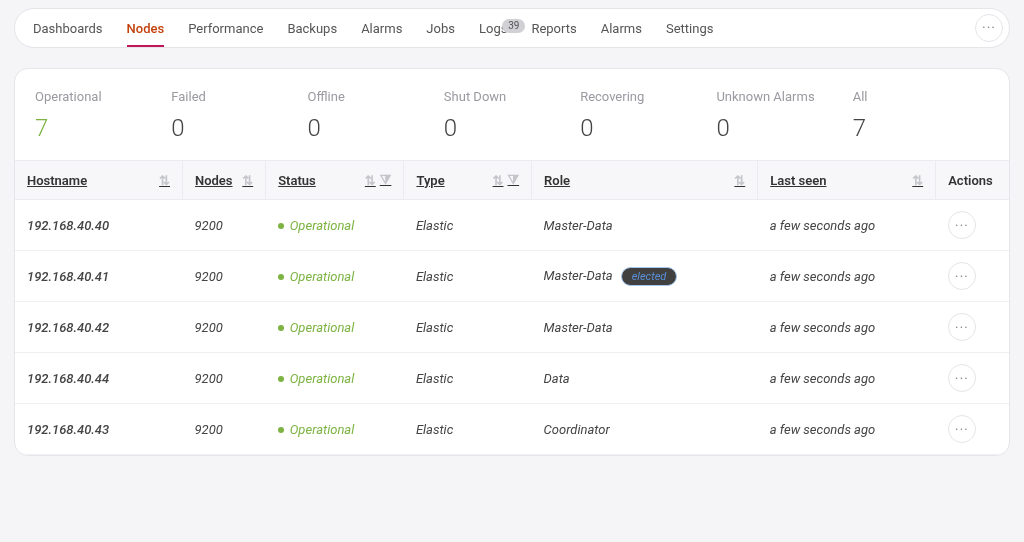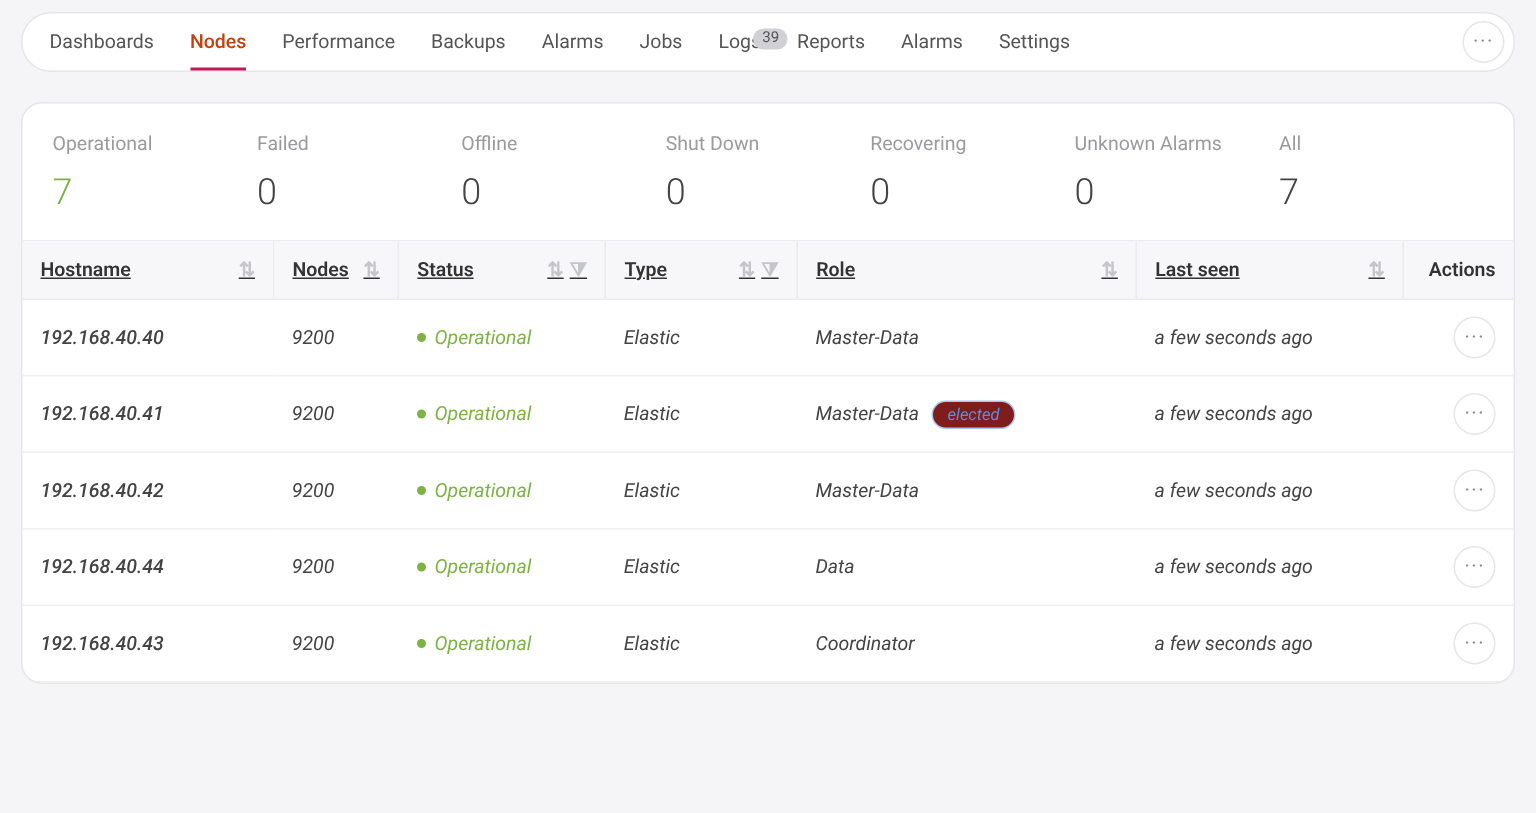--- a/index.html
+++ b/index.html
@@ -142,41 +142,41 @@
   .td.host { font-weight: 500; }
   .status-dot {
     display:inline-block; width:6px; height:6px; border-radius:50%;
     background:#7cb342; margin-right:6px; vertical-align:middle;
   }
   .status-text { color:#7cb342; }
   .elected-badge {
     display:inline-block;
     border:1px solid #a8c8f0;
     color:#5a8fd8;
-    background:#7f1d1d;
+    background:#404040;
     border-radius:12px;
     padding:2px 10px;
     font-size:11px;
     margin-left:8px;
   }
   .actions-cell { text-align:center; width:70px; }
   .row-action-btn {
     width:28px;height:28px;border:1px solid #e5e5ea;border-radius:50%;
     display:inline-flex;align-items:center;justify-content:center;
     color:#888;cursor:pointer;background:#fff;font-size:14px;letter-spacing:1px;
   }
 
   
   .col-host { width: 160px; }
   .col-port { width: 78px; }
   .col-status { width: 132px; }
   .col-type { width: 122px; }
   .col-role { width: 216px; }
   .col-last { width: 170px; }
-  .col-actions { width: 70px; text-align:right;}
+  .col-actions { width: 70px; text-align:left;}
 </style>
 </head>
 <body>
 
 <div class="nav-wrapper">
   <div class="nav-tabs" id="nav-tabs">
       <div class="nav-tab">
         <span>Dashboards</span>
       </div>
       <div class="nav-tab active">

